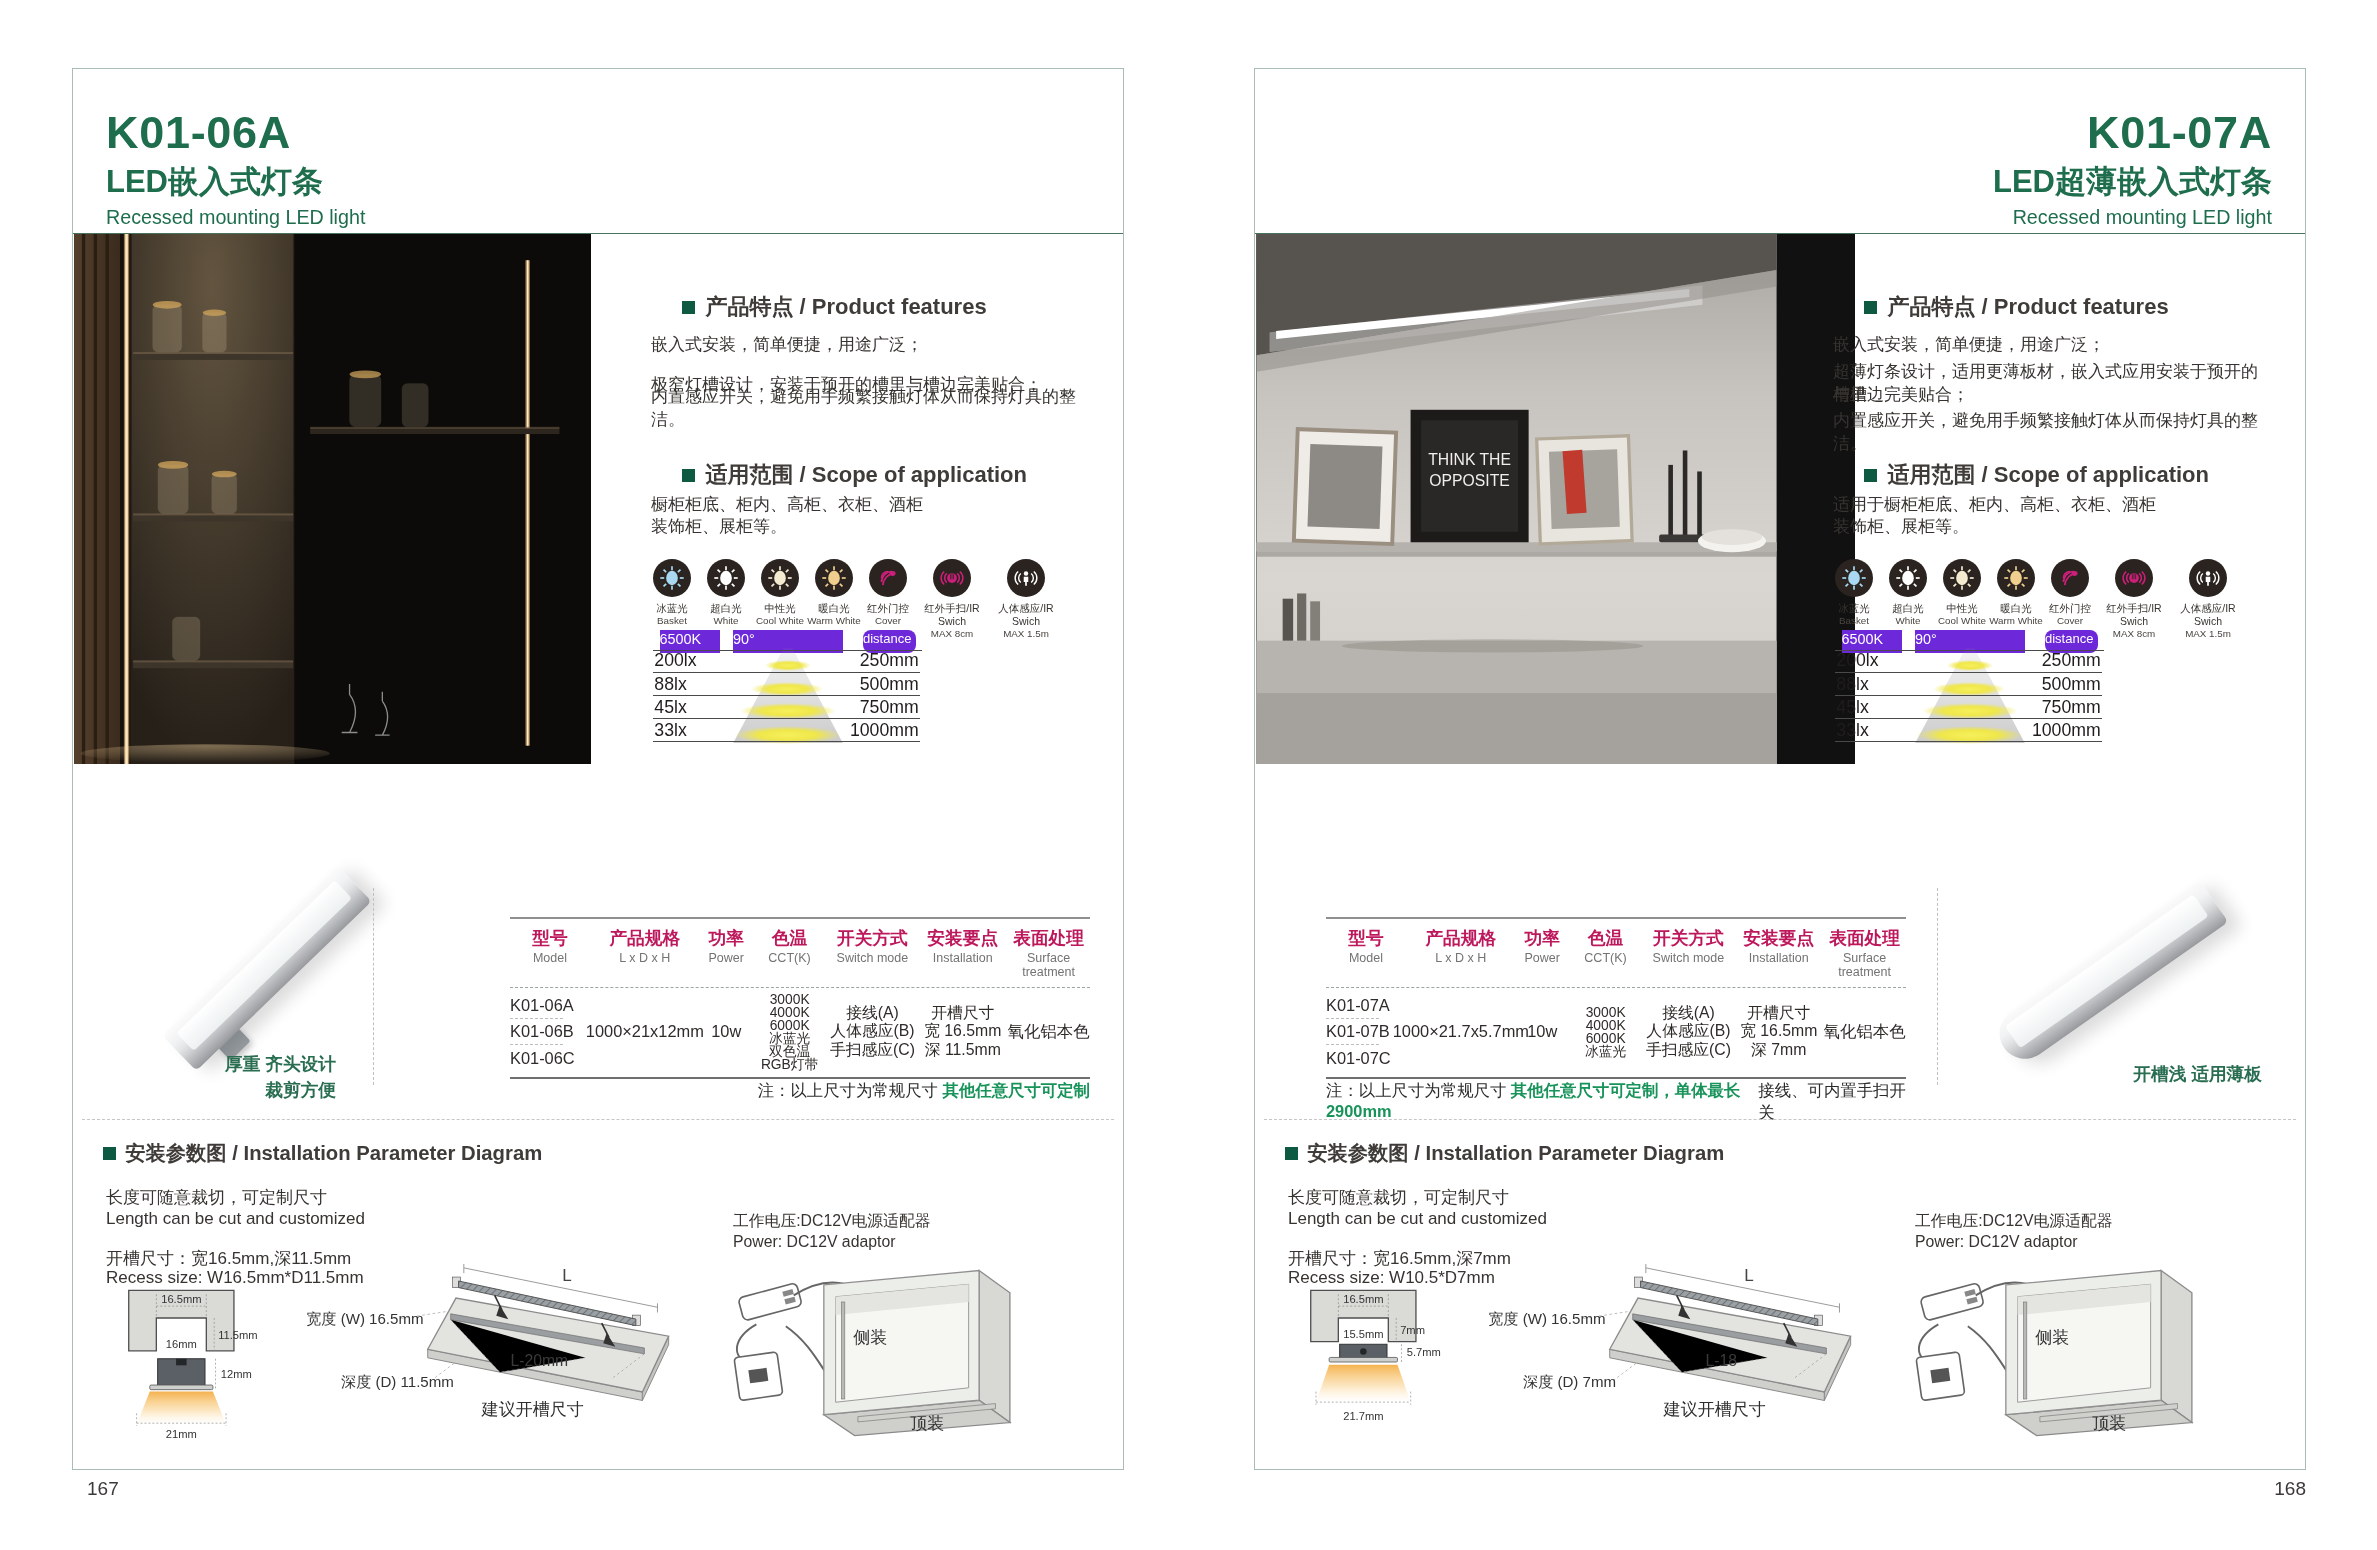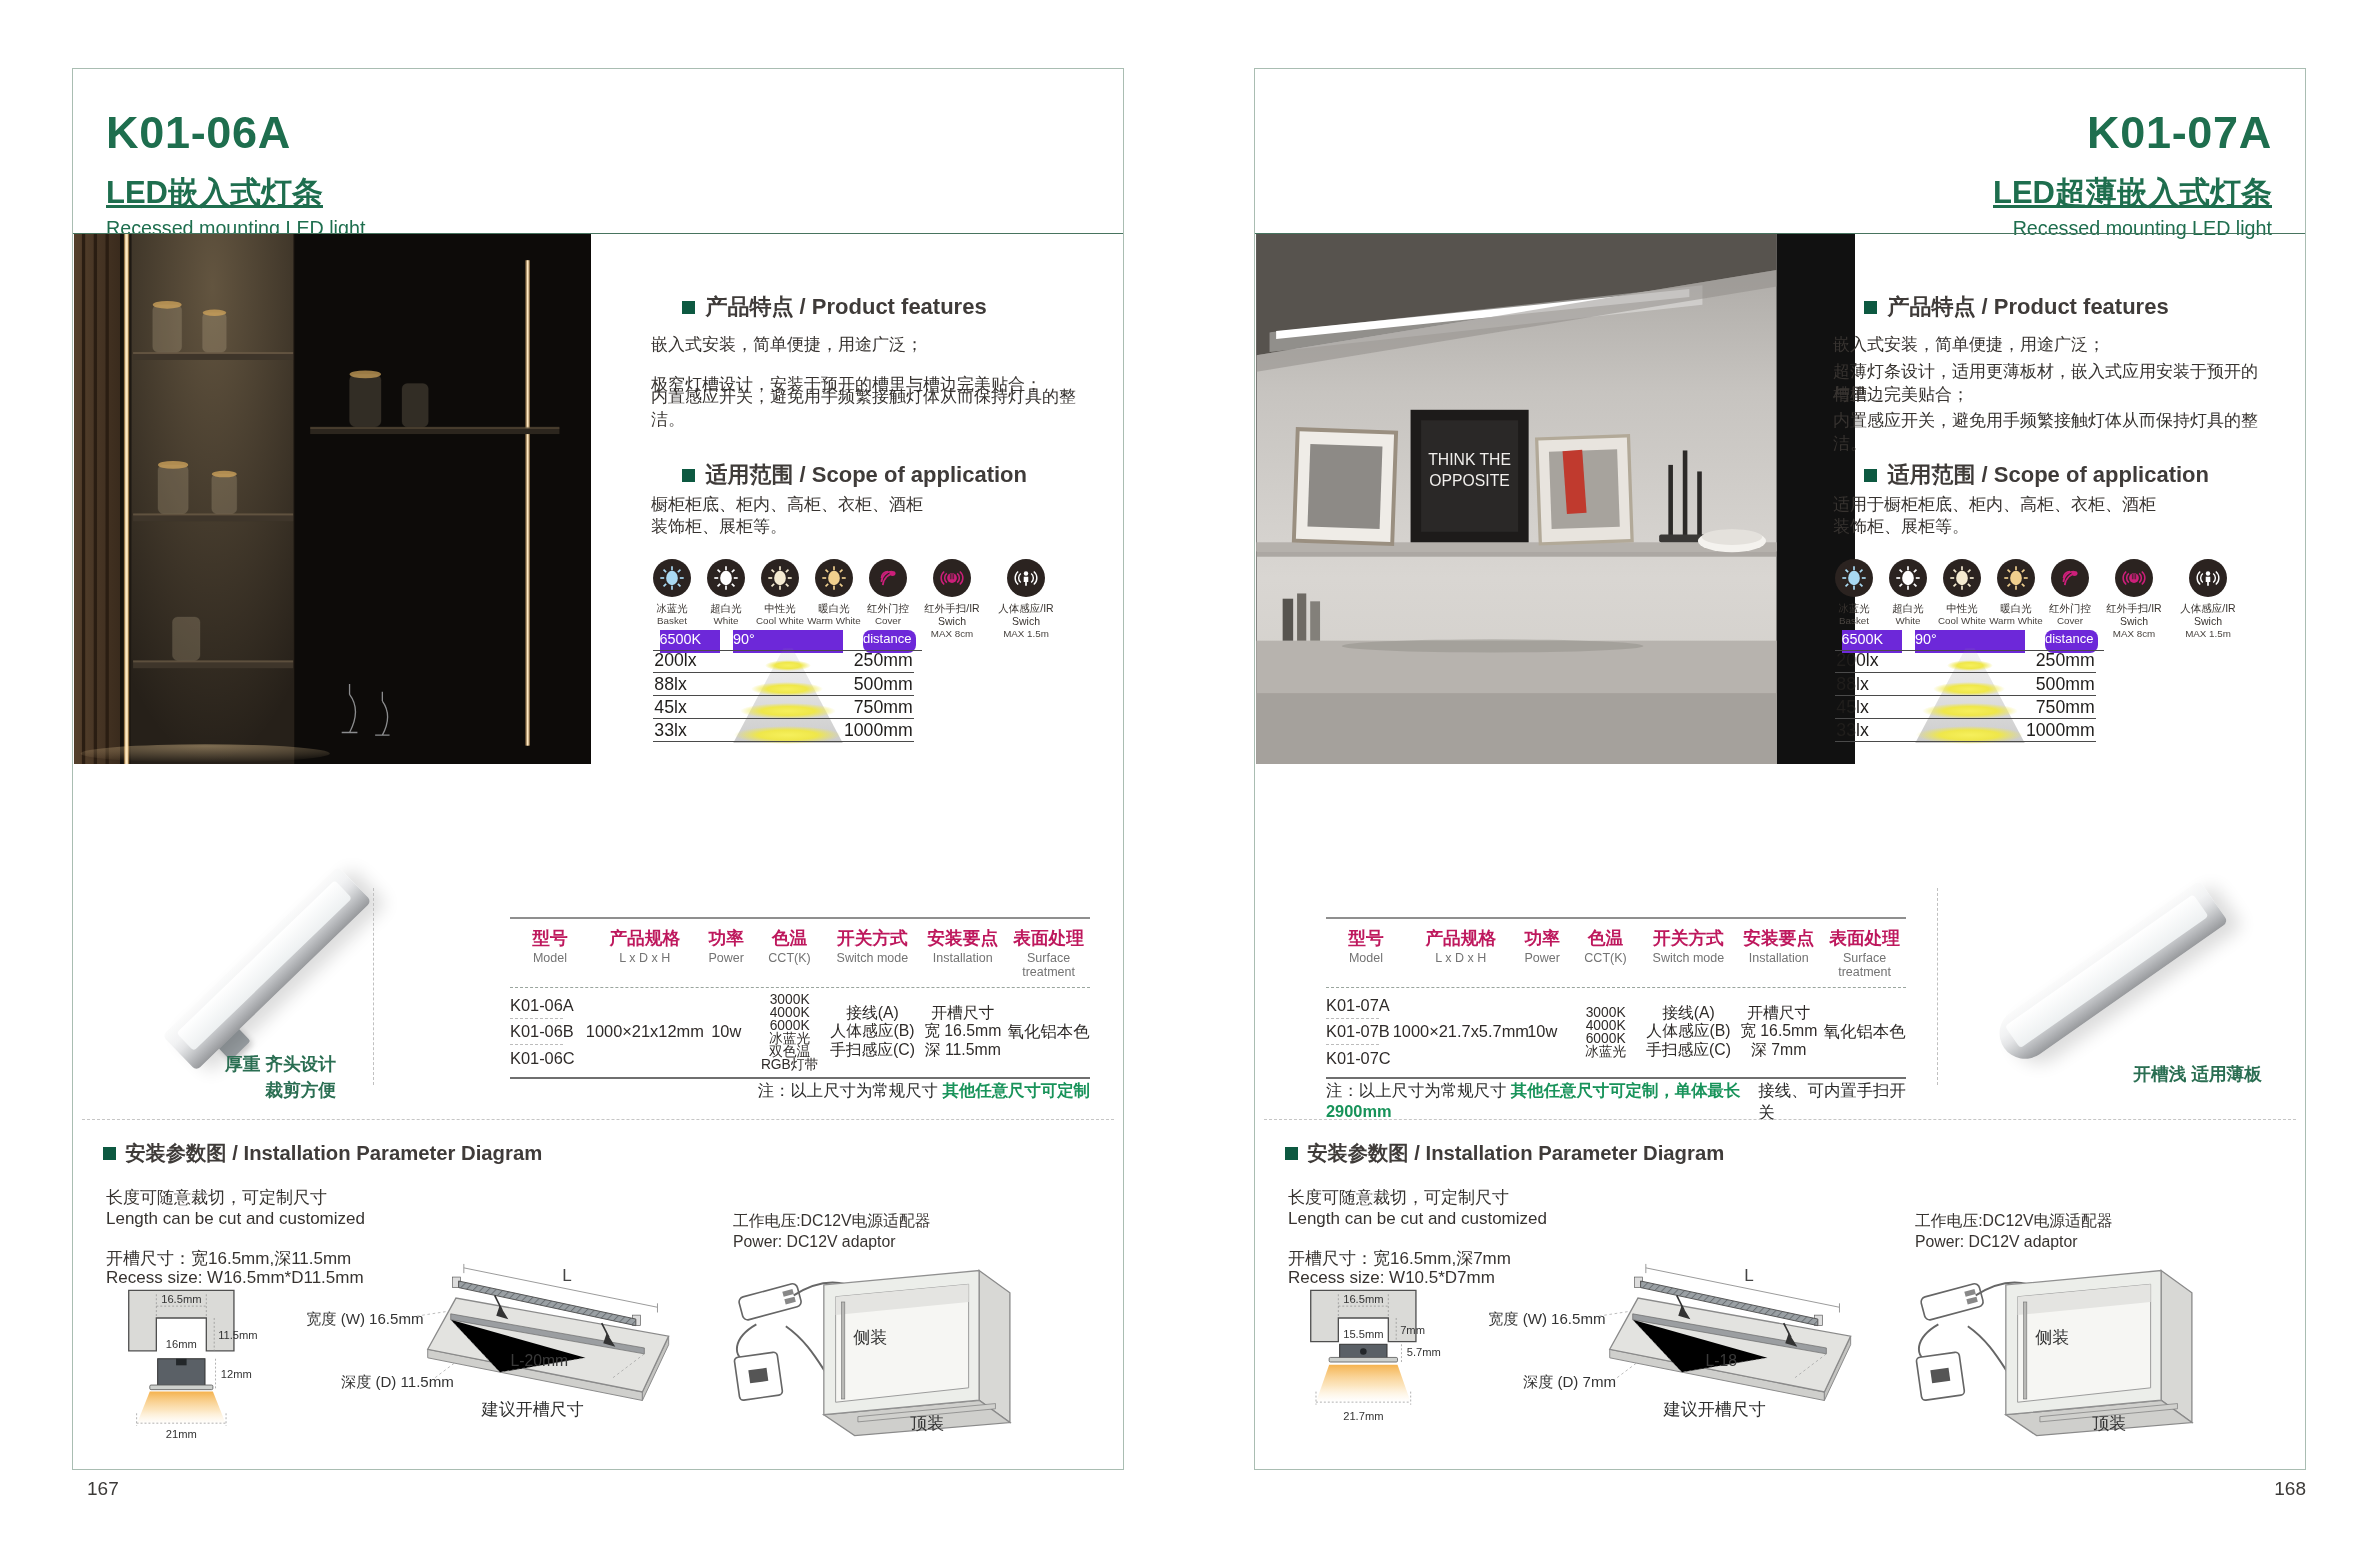--- a/index.html
+++ b/index.html
@@ -18,21 +18,21 @@
   #page-left{left:72px;}
   #page-right{left:1254px;}
   .page-num{position:absolute;top:1478px;font-size:19px;color:#3c3a38;}
   #num-left{left:87px;}
   #num-right{left:2232px;width:74px;text-align:right;}
 
   
   .hdr{position:absolute;top:38px;left:33px;right:33px;}
   .hdr-right{text-align:right;}
   .model-title{font-size:45px;font-weight:800;color:var(--green);letter-spacing:0.7px;}
-  .cn-title{font-size:31px;font-weight:700;color:var(--green);margin-top:13px;text-decoration:underline;}
+  .cn-title{font-size:31px;font-weight:700;color:var(--green);margin-top:2px;}
   .en-title{font-size:19.7px;color:var(--green);margin-top:2.6px;}
   .rule{position:absolute;left:0;right:0;top:164px;height:1.3px;background:#47745f;}
 
   .photo{position:absolute;left:1.3px;top:165px;width:517px;height:530px;overflow:hidden;background:#111;}
   .photo svg{display:block;}
 
   
   .feat-line,.scope-block{position:absolute;left:578px;width:433px;font-size:17px;color:#373330;}
   .sec-heading{position:absolute;left:576px;width:433px;font-size:22px;font-weight:700;color:var(--head);display:flex;align-items:center;padding-left:33px;}
   .sec-heading .bullet{display:inline-block;width:13px;height:13px;background:var(--bullet);margin-right:10.5px;flex:none;}
@@ -49,21 +49,21 @@
   
   .pm-chart{position:absolute;left:580px;top:559px;width:269px;height:119px;}
   .pm-badge{position:absolute;top:2px;height:23px;background:#6d28d9;color:#fff;text-align:left;font-size:14.4px;line-height:18.4px;}
   .pm-b1{left:6.6px;width:60px;}
   .pm-b2{left:80px;width:110px;}
   .pm-b3{left:210px;width:53px;font-size:13px;border-radius:8px;}
   .pm-cone{position:absolute;left:79px;top:20.3px;width:112px;height:95px;
     background:linear-gradient(180deg,rgba(150,150,150,.10),rgba(140,140,140,.45));
     clip-path:polygon(46% 0,54% 0,99% 100%,1% 100%);}
   .pm-topline{position:absolute;left:0;right:0;top:21.7px;border-top:1.3px solid #4a4a4a;}
-  .pm-row{position:absolute;left:0;right:8px;height:23px;border-bottom:1.3px solid #4a4a4a;display:flex;justify-content:space-between;align-items:center;}
+  .pm-row{position:absolute;left:0;right:2px;height:23px;border-bottom:1.3px solid #4a4a4a;display:flex;justify-content:space-between;align-items:center;}
   .pm-lux{font-size:17.7px;color:#201e1c;padding-left:1.3px;}
   .pm-dist{font-size:17.7px;color:#201e1c;padding-right:1.3px;}
   .pm-ellipse{position:absolute;border-radius:50%;
     background:radial-gradient(closest-side,#f6f05c 0%,#efe74a 55%,rgba(239,231,74,0) 100%);}
   .e1{left:112px;top:31.5px;width:46px;height:11px;}
   .e2{left:98px;top:54px;width:72px;height:13.8px;}
   .e3{left:87px;top:75px;width:96px;height:16.4px;}
   .e4{left:81px;top:98px;width:107px;height:17.7px;}
 
   

